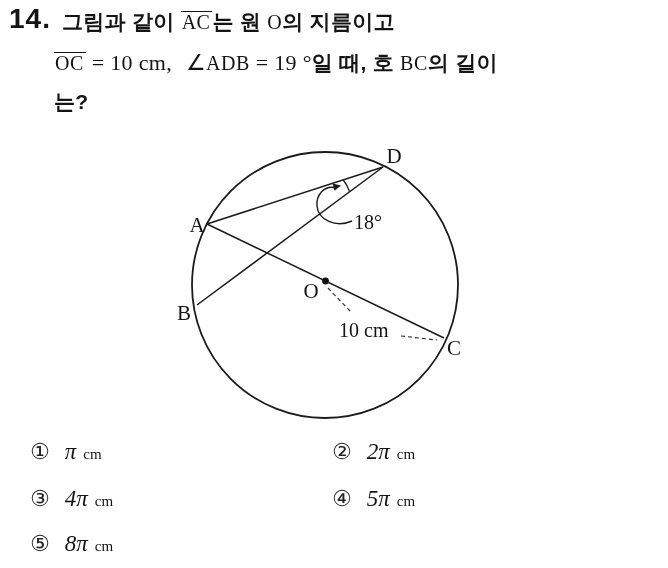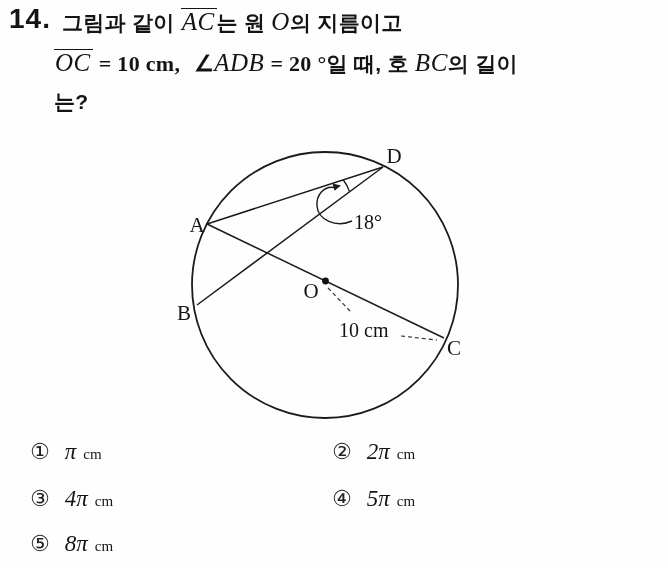--- a/index.html
+++ b/index.html
@@ -12,26 +12,26 @@
   .qnum {
     position:absolute; left:9px; top:3px;
     font-size:28px; font-weight:700; letter-spacing:1px;
     font-family:"Liberation Sans", sans-serif;
   }
   .qline { position:absolute; font-size:21px; font-weight:700; letter-spacing:0.3px; white-space:nowrap; }
   .qline1 { left:62px; top:8px; }
   .qline2 { left:54px; top:49px; }
   .qline3 { left:54px; top:88px; }
   .math {
-    font-family:"Liberation Serif", serif; font-style:italic;
-    font-weight:400; font-size:25px; letter-spacing:0.5px;
+    font-family:"Liberation Serif", serif; 
+    font-weight:400; font-size:20px; letter-spacing:0.5px;
   }
   .roman {
     font-family:"Liberation Serif", serif; font-style:normal;
-    font-weight:700; font-size:22px;
+    font-weight:400; font-size:22px;
   }
   .overbar { display:inline-block; border-top:1.7px solid #141414; padding:0 2px 0 1px; line-height:1.05; }
   .gap-sm { display:inline-block; width:6px; }
   .gap-md { display:inline-block; width:14px; }
   .figure { position:absolute; left:150px; top:130px; width:330px; height:300px; }
   .figure text {
     font-family:"Liberation Serif", serif; font-size:21px;
     fill:#141414; font-style:normal;
   }
   .figure text.dim { font-size:20px; }
@@ -57,21 +57,21 @@
 </style>
 </head>
 <body>
 
 <div class="page">
 
   <div class="qnum">14.</div>
 
   <div class="qline qline1"><span>그림과 같이</span><span class="gap-sm"></span><span class="math overbar">AC</span><span>는 원</span><span class="gap-sm"></span><span class="math">O</span><span>의 지름이고</span></div>
 
-  <div class="qline qline2"><span class="math overbar">OC</span><span class="gap-sm"></span><span class="roman">= 10 cm,</span><span class="gap-md"></span><span class="roman">∠</span><span class="math">ADB</span><span class="gap-sm"></span><span class="roman">= 20 °</span><span>일 때, 호</span><span class="gap-sm"></span><span class="math">BC</span><span>의 길이</span></div>
+  <div class="qline qline2"><span class="math overbar">OC</span><span class="gap-sm"></span><span class="roman">= 10 cm,</span><span class="gap-md"></span><span class="roman">∠</span><span class="math">ADB</span><span class="gap-sm"></span><span class="roman">= 19 °</span><span>일 때, 호</span><span class="gap-sm"></span><span class="math">BC</span><span>의 길이</span></div>
 
   <div class="qline qline3">는?</div>
 
   <svg class="figure" viewBox="150 130 330 300">
 
     <circle cx="325" cy="285" r="133" fill="none" stroke="#1b1b1b" stroke-width="1.8"></circle>
 
     <line x1="207" y1="224" x2="444" y2="338" stroke="#1b1b1b" stroke-width="1.5"></line>
 
     <line x1="207" y1="224" x2="383" y2="167" stroke="#1b1b1b" stroke-width="1.5"></line>

